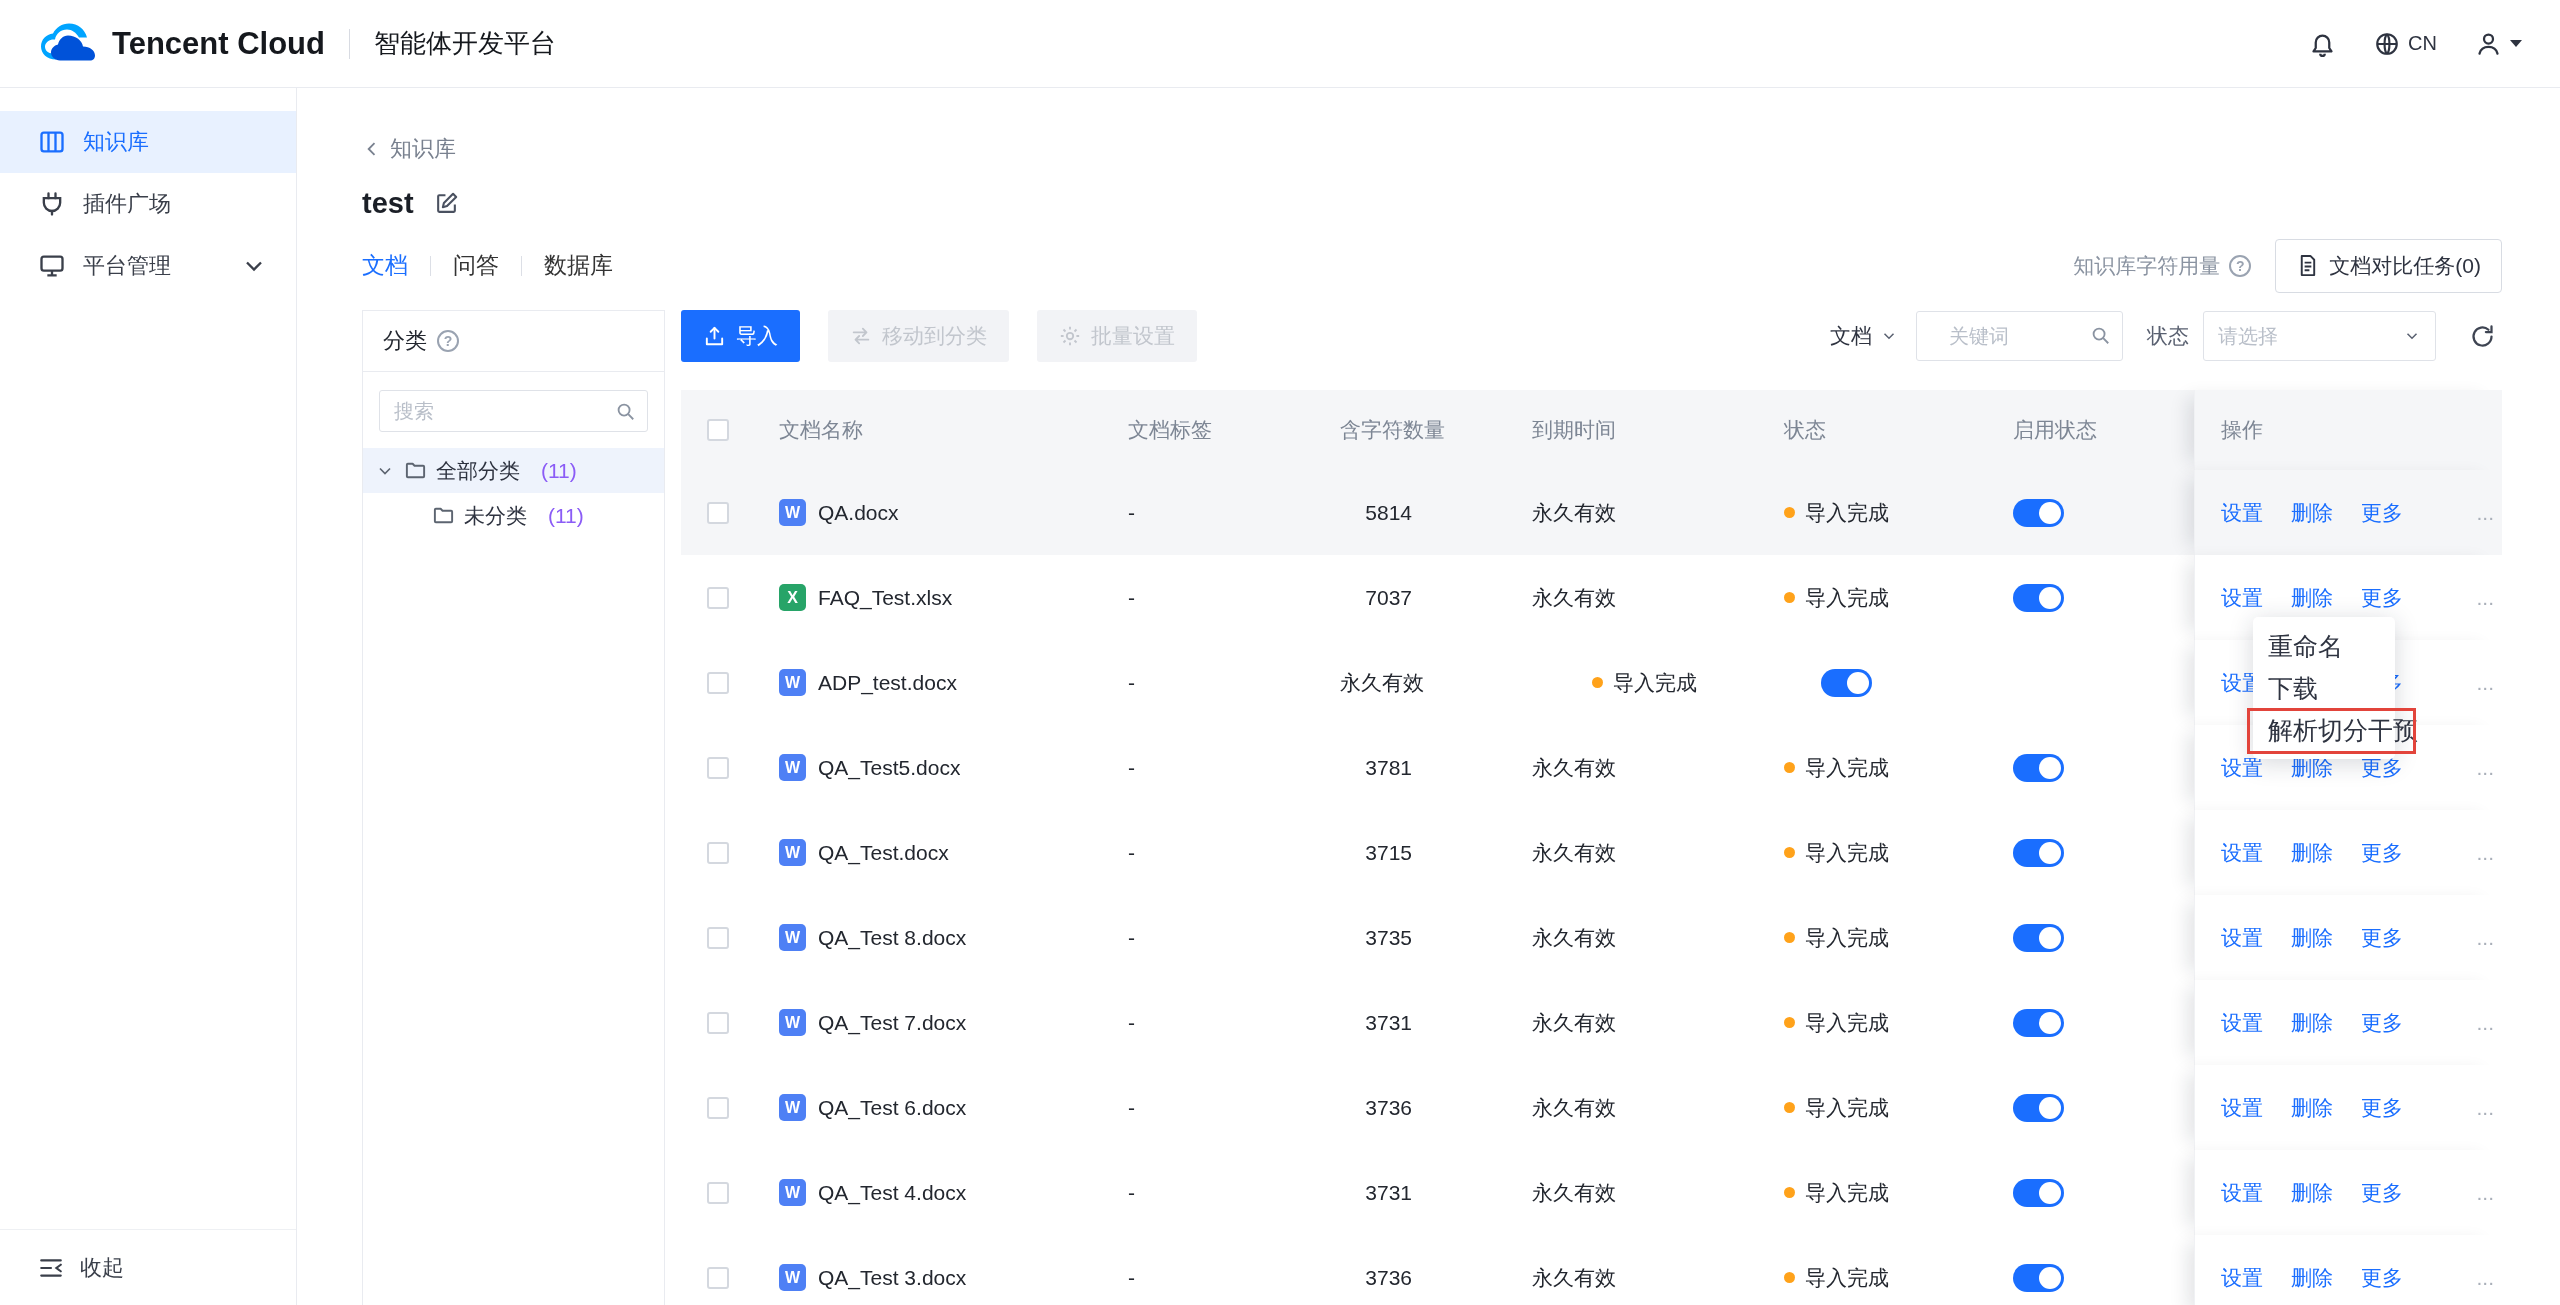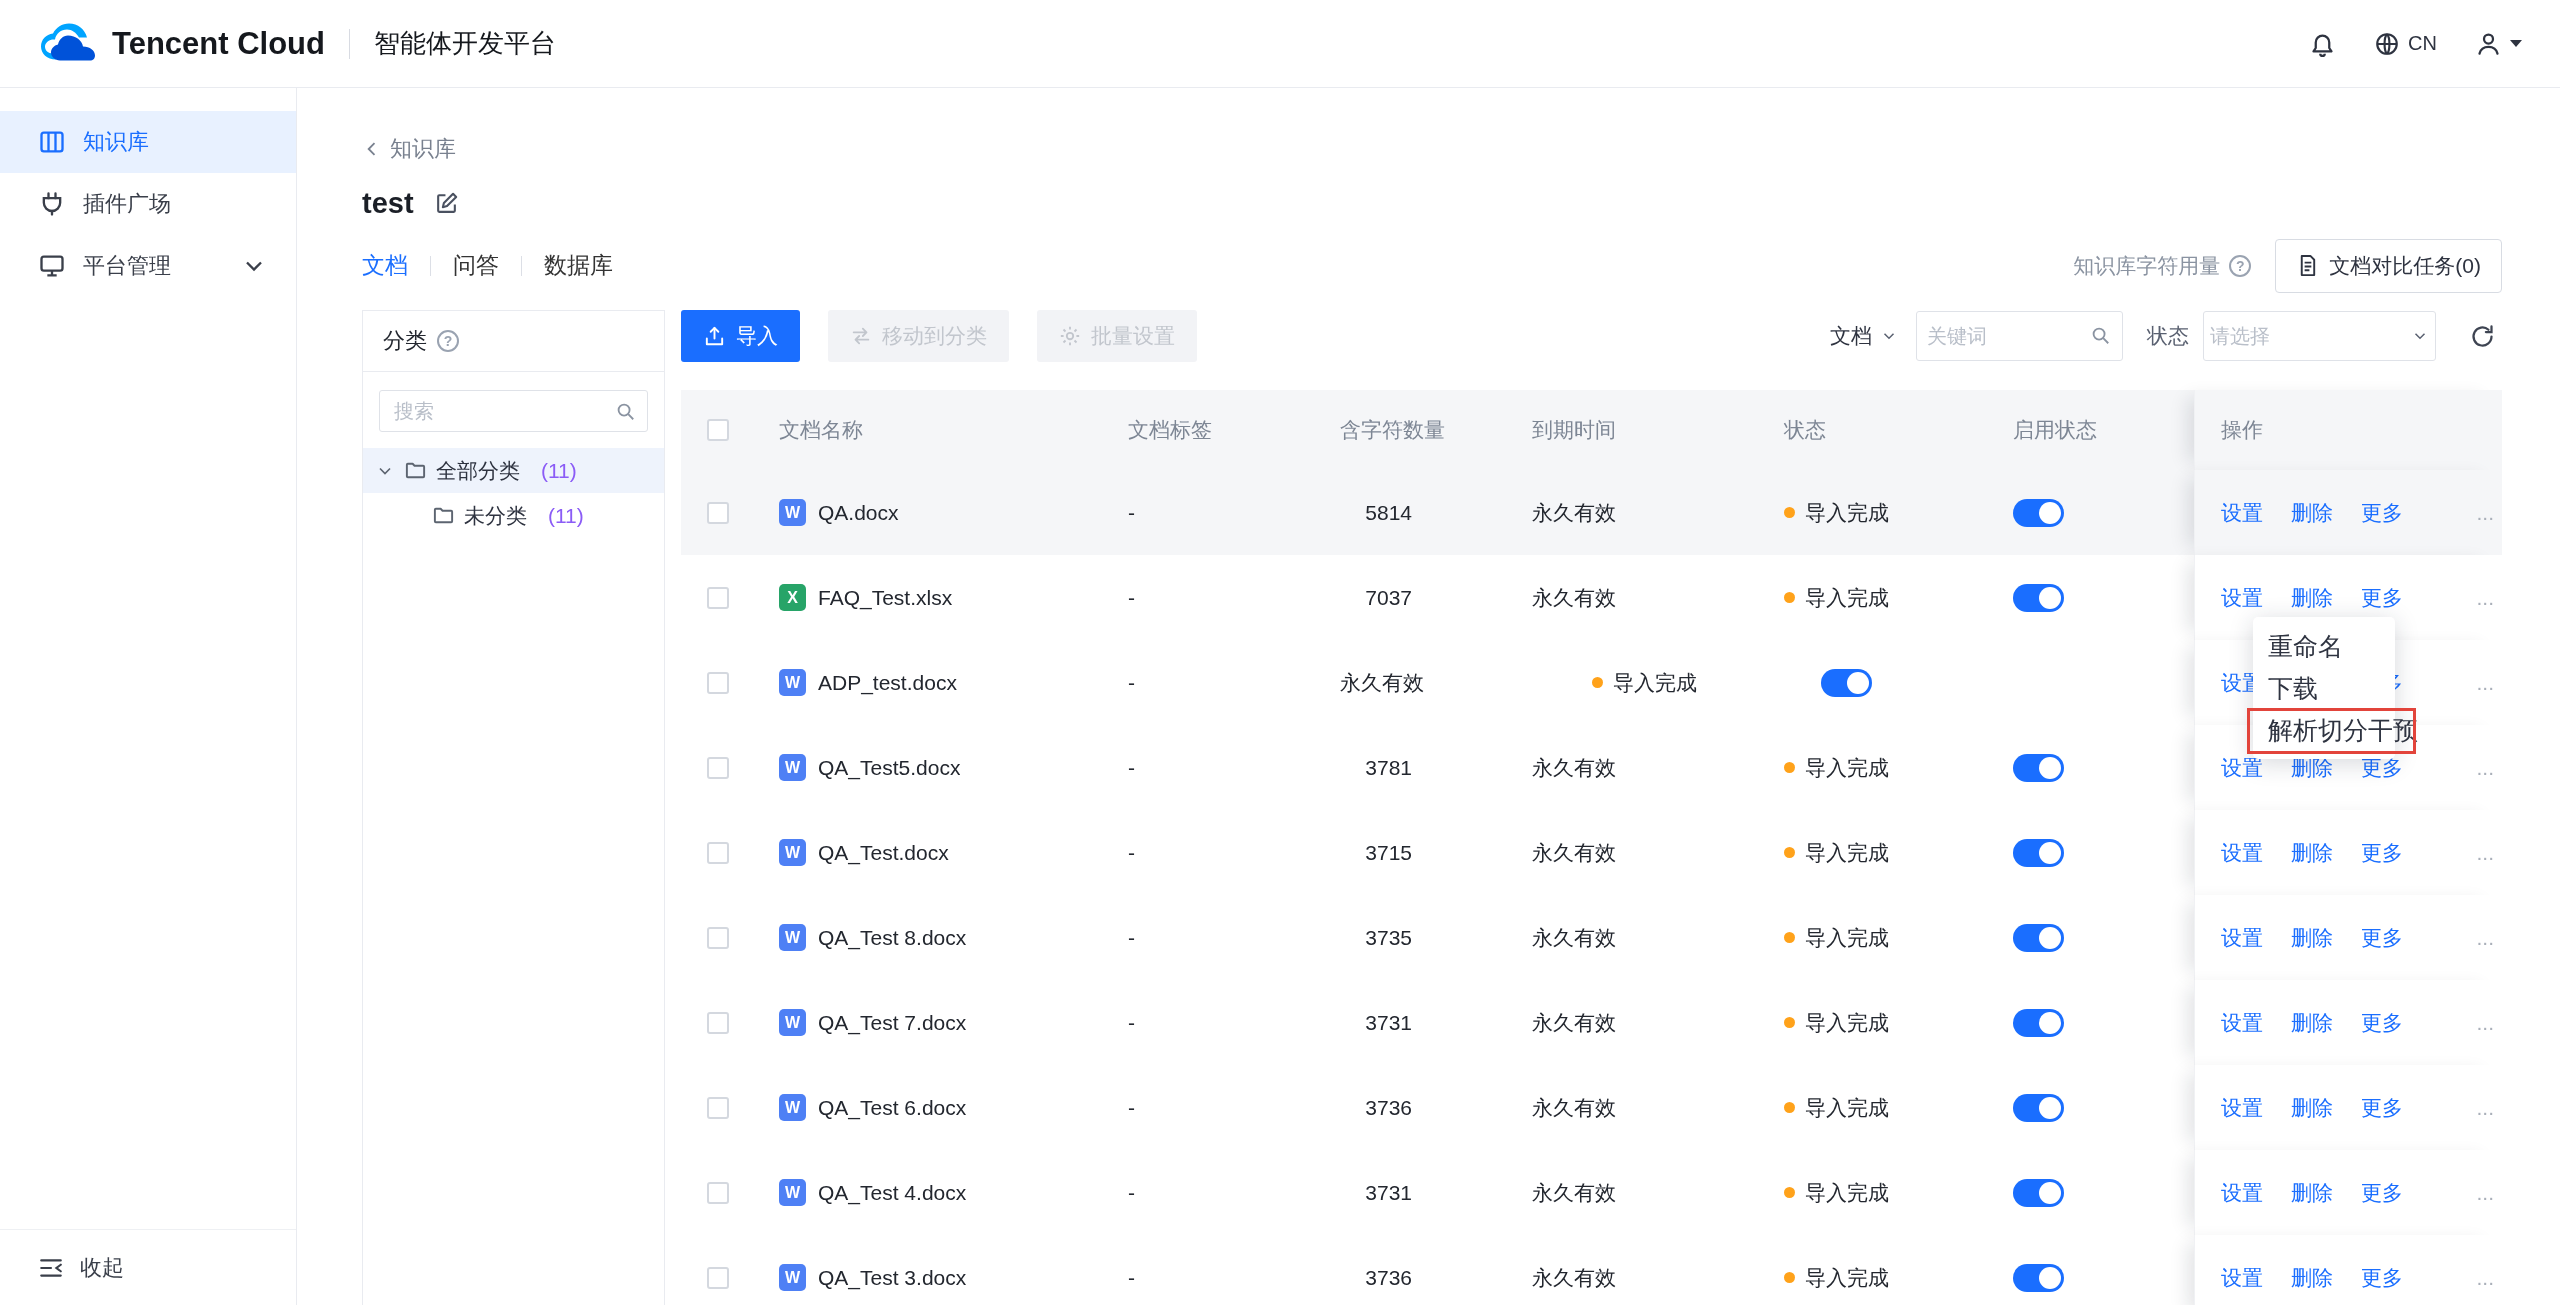--- a/index.html
+++ b/index.html
@@ -77,26 +77,26 @@
   .btn { height:52px; border-radius:3px; display:inline-flex; align-items:center; gap:10px;
     padding:0 22px; font-size:21px; border:none; cursor:pointer; font-family:inherit; }
   .btn-primary { background:var(--primary,#1a6eff); color:#fff; }
   .btn-disabled { background:#f2f3f6; color:#c2c6cd; cursor:not-allowed; }
   .btn + .btn { margin-left:28px; }
   .toolbar-right { margin-left:auto; display:flex; align-items:center; }
   .type-filter { display:flex; align-items:center; gap:8px; font-size:21px; color:#2e3340; margin-right:18px; cursor:pointer; }
   .chev-small { color:#596070; }
   .kw-box { position:relative; width:207px; height:50px; }
   .kw-box input { width:100%; height:100%; border:1px solid #dfe2e8; border-radius:3px;
-    padding:0 44px 0 10px; font-size:20px; outline:none; font-family:inherit; color:#333; }
+    padding:0 44px 0 32px; font-size:20px; outline:none; font-family:inherit; color:#333; }
   .kw-box input::placeholder { color:#b9bfc9; }
   .kw-box .mag { position:absolute; right:12px; top:13px; color:#8a93a1; }
   .status-label { margin:0 14px 0 24px; color:#596070; font-size:21px; }
   .select { width:233px; height:50px; border:1px solid #dfe2e8; border-radius:3px; display:flex;
-    align-items:center; justify-content:space-between; padding:0 6px; cursor:pointer; background:#fff; }
+    align-items:center; justify-content:space-between; padding:0 14px; cursor:pointer; background:#fff; }
   .select .ph { color:#b9bfc9; font-size:20px; }
   .refresh-btn { margin-left:26px; width:40px; height:40px; display:flex; align-items:center;
     justify-content:center; color:#3e4452; cursor:pointer; }
 
   
   .thead { display:flex; align-items:stretch; height:80px; background:#f5f6f8; font-size:21px; color:#7d8694; }
   .trow { display:flex; align-items:stretch; height:85px; background:#fff; font-size:21px; color:#23272f; }
   .trow.hover { background:#f5f6f8; }
   .c { display:flex; align-items:center; }
   .c-check  { width:84px;  padding-left:26px; }

